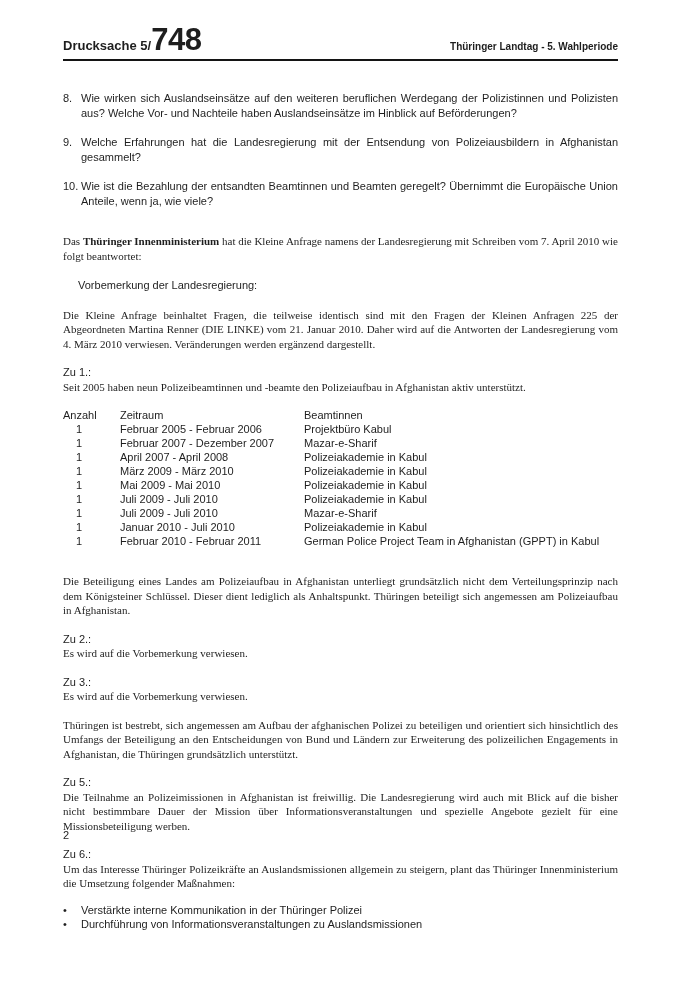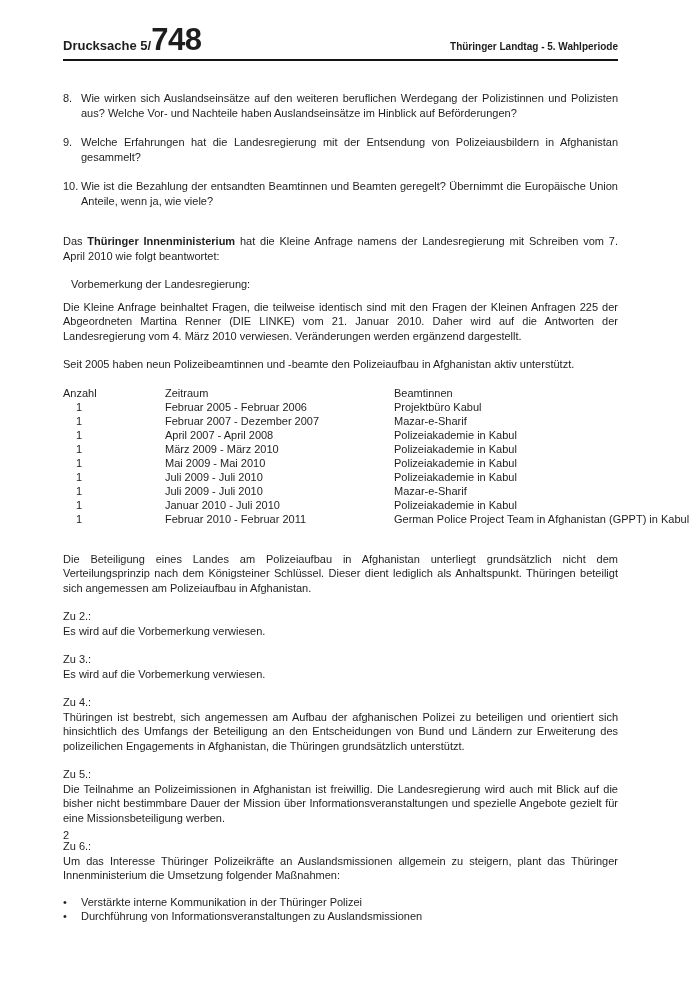--- a/index.html
+++ b/index.html
@@ -26,33 +26,32 @@
   .series-label { font-weight: 700; font-size: 13px; }
   .doc-number { font-weight: 700; font-size: 31px; line-height: 32px; letter-spacing: -0.5px; }
   .session-title { font-weight: 700; font-size: 10px; }
   .header-rule { border: 0; border-top: 2px solid #141414; margin: 3px 0 0 0; }
   .content { margin-top: 30px; }
 
   .question { display: flex; margin: 0 0 15px 0; }
   .q-num { flex: 0 0 18px; width: 18px; }
   .q-text { flex: 1; text-align: justify; }
 
-  .para { margin: 0 0 14px 0; text-align: justify; }
+  .para { margin: 0 0 14px 0; text-align: justify; font-family: Liberation Serif, serif; }
   .intro-para { margin-top: 26px; }
   .bold { font-weight: 700; }
 
-  .note-heading { margin: 8px; }
+  .note-heading { margin: 15px; }
   .answer-label { margin: 0; }
 
   .deploy-table { margin: 12px 0 26px 0; }
   .t-row {
     display: grid;
     grid-template-columns: 57px 184px 1fr;
     line-height: 14px;
-    gap: 45px;
   }
   .t-row > div { white-space: nowrap; overflow: visible; }
   .t-num { padding-left: 13px; }
 
   .bullet-item { display: flex; margin: 0; }
   .bullet-marker { flex: 0 0 18px; width: 18px; }
   .bullet-text { flex: 1; }
 
   .page-footer { position: absolute; left: 63px; bottom: 32px; font-size: 11px; }
 </style>
@@ -85,20 +84,21 @@
     </div>
 
     <p class="para intro-para"><span>Das </span><span class="bold">Thüringer Innenministerium</span><span> hat die Kleine Anfrage namens der Landesregierung mit Schreiben vom 7. April 2010 wie folgt beantwortet:</span></p>
 
     <section>
       <div class="note-heading">Vorbemerkung der Landesregierung:</div>
       <p class="para">Die Kleine Anfrage beinhaltet Fragen, die teilweise identisch sind mit den Fragen der Kleinen Anfragen 225 der Abgeordneten Martina Renner (DIE LINKE) vom 21. Januar 2010. Daher wird auf die Antworten der Landesregierung vom 4. März 2010 verwiesen. Veränderungen werden ergänzend dargestellt.</p>
     </section>
 
     <section>
+      <div class="answer-label">Zu 1.:</div>
       <p class="para">Seit 2005 haben neun Polizeibeamtinnen und -beamte den Polizeiaufbau in Afghanistan aktiv unterstützt.</p>
     </section>
 
     <div class="deploy-table">
       <div class="t-row">
         <div>Anzahl</div>
         <div>Zeitraum</div>
         <div>Beamtinnen</div>
       </div>
       <div class="t-row">
@@ -154,21 +154,20 @@
       <div class="answer-label">Zu 2.:</div>
       <p class="para">Es wird auf die Vorbemerkung verwiesen.</p>
     </section>
 
     <section>
       <div class="answer-label">Zu 3.:</div>
       <p class="para">Es wird auf die Vorbemerkung verwiesen.</p>
     </section>
 
     <section>
-      <div class="answer-label">Zu 4.:</div>
       <p class="para">Thüringen ist bestrebt, sich angemessen am Aufbau der afghanischen Polizei zu beteiligen und orientiert sich hinsichtlich des Umfangs der Beteiligung an den Entscheidungen von Bund und Ländern zur Erweiterung des polizeilichen Engagements in Afghanistan, die Thüringen grundsätzlich unterstützt.</p>
     </section>
 
     <section>
       <div class="answer-label">Zu 5.:</div>
       <p class="para">Die Teilnahme an Polizeimissionen in Afghanistan ist freiwillig. Die Landesregierung wird auch mit Blick auf die bisher nicht bestimmbare Dauer der Mission über Informationsveranstaltungen und spezielle Angebote gezielt für eine Missionsbeteiligung werben.</p>
     </section>
 
     <section>
       <div class="answer-label">Zu 6.:</div>

